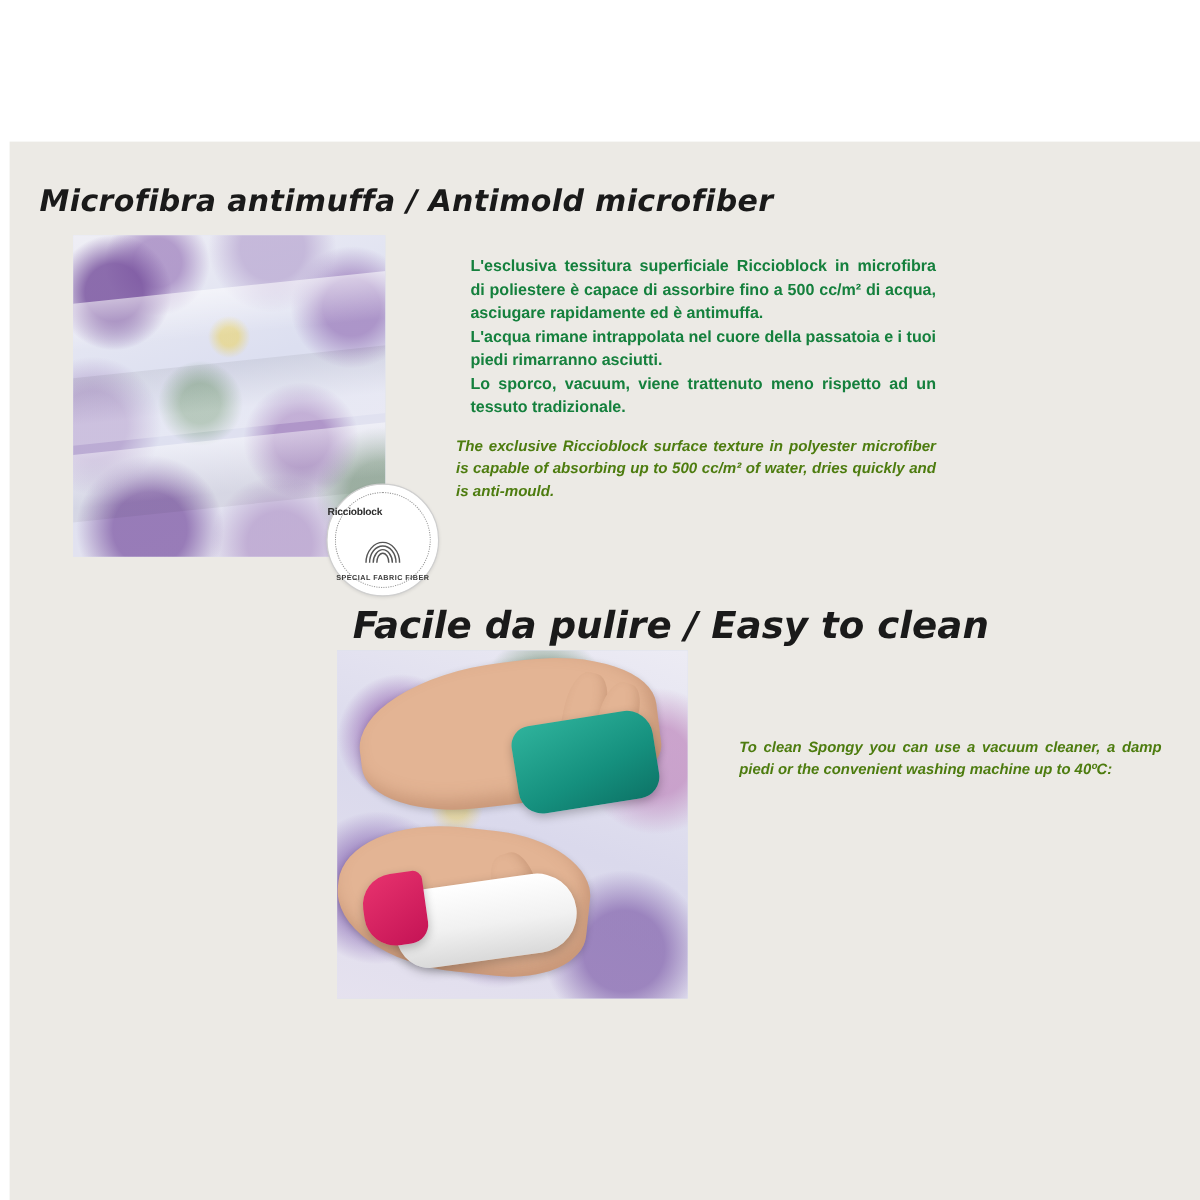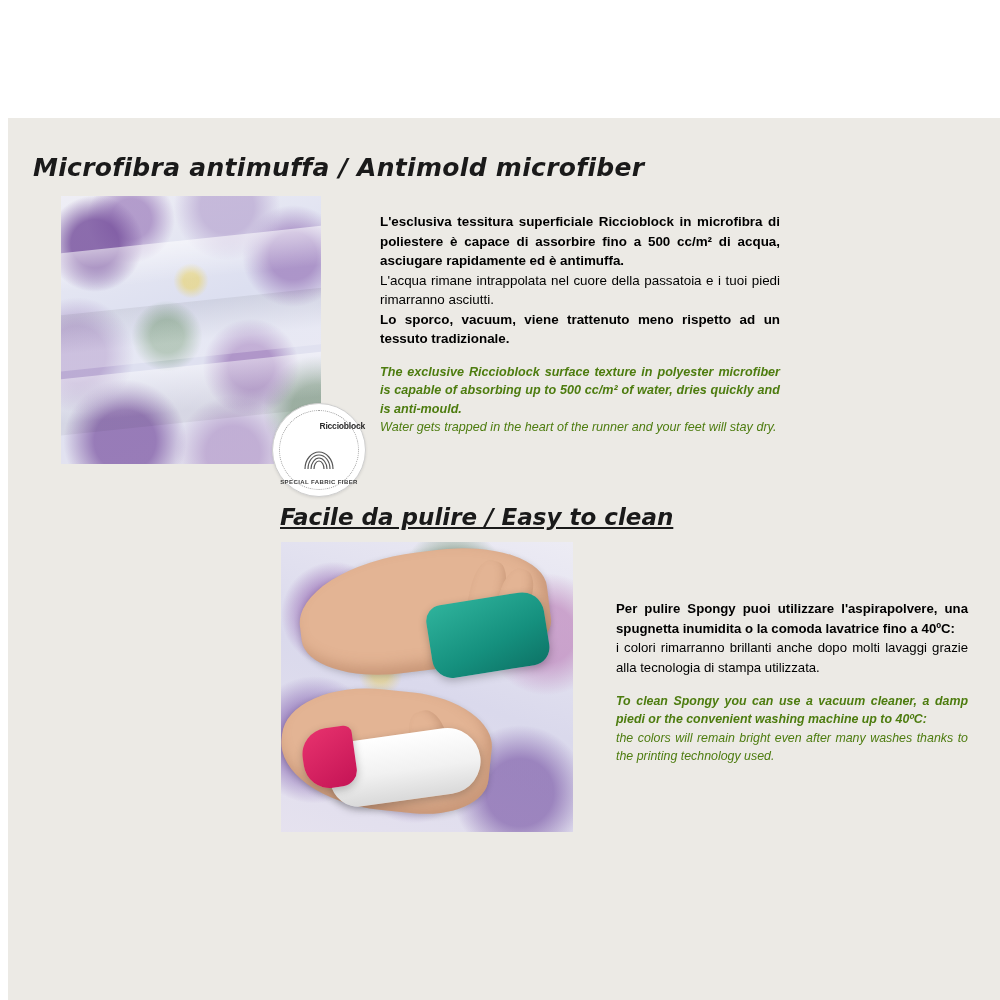--- a/index.html
+++ b/index.html
@@ -175,21 +175,21 @@
     left: 50%; top: 50%;
     transform: translate(-50%,-50%);
     width: 78px; height: 78px;
     border-radius: 50%;
     border: 1px dotted #9a9a9a;
   }
   .badge-brand {
     position: absolute;
     left: 0; right: 0;
     top: 17px;
-    text-align: right;
+    text-align: left;
     font-size: 8.5px;
     font-weight: bold;
     color: #2a2a2a;
     letter-spacing: -0.2px;
   }
   .badge-swirl {
     position: absolute;
     left: 50%; top: 43px;
     transform: translateX(-50%);
     width: 34px; height: 26px;
@@ -209,46 +209,46 @@
   .txt {
     position: absolute;
     color: #161616;
   }
   .txt p { margin: 0; }
   .it-block {
     font-size: 13.4px;
     line-height: 19.5px;
     text-align: justify;
     font-weight: bold;
-    color: #000000;
-  }
-  .it-block .reg { font-weight: normal; }
+    color: #15803d;
+    margin-left: 12px;
+  }
+  .it-block .reg { font-weight: bold; }
   .en-block {
     font-size: 12.6px;
     line-height: 18.6px;
     font-style: italic;
     text-align: justify;
     color: #4d7c0f;
   }
   .en-block .b { font-weight: bold; }
 
   #text1 { left: 372px; top: 94px; width: 400px; }
   #text1 .gap { height: 14px; }
 
   .sec2-title {
     position: absolute;
-    left: 272px;
+    left: 286px;
     top: 386px;
     font-family: "DejaVu Sans", sans-serif;
     font-style: italic;
     font-weight: bold;
-    font-size: 23px;
+    font-size: 31px;
     color: #1a1a1a;
     white-space: nowrap;
-    text-decoration: underline;
   }
 
   #text2 { left: 608px; top: 481px; width: 352px; }
   #text2 .gap { height: 15px; }
   #text2 .it-block { font-size: 13.2px; line-height: 19.5px; }
   #text2 .en-block { font-size: 12.4px; line-height: 18.4px; }
 </style>
 </head>
 <body>
 
@@ -282,44 +282,38 @@
 
     <div class="txt" id="text1">
       <div class="it-block">
         <p>L'esclusiva tessitura superficiale Riccioblock in microfibra di poliestere è capace di assorbire fino a 500 cc/m² di acqua, asciugare rapidamente ed è antimuffa.</p>
         <p class="reg">L'acqua rimane intrappolata nel cuore della passatoia e i tuoi piedi rimarranno asciutti.</p>
         <p>Lo sporco, vacuum, viene trattenuto meno rispetto ad un tessuto tradizionale.</p>
       </div>
       <div class="gap"></div>
       <div class="en-block">
         <p class="b">The exclusive Riccioblock surface texture in polyester microfiber is capable of absorbing up to 500 cc/m² of water, dries quickly and is anti-mould.</p>
-        <p>Water gets trapped in the heart of the runner and your feet will stay dry.</p>
       </div>
     </div>
 
     <div class="sec2-title">Facile da pulire / Easy to clean</div>
 
     <div class="photo2">
       <div class="floral v2"></div>
       <div class="hand top"></div>
       <div class="finger" style="left:188px; top:18px; width:34px; height:74px; transform:rotate(14deg);"></div>
       <div class="finger" style="left:216px; top:26px; width:32px; height:70px; transform:rotate(18deg);"></div>
       <div class="sponge"></div>
       <div class="hand bottom"></div>
       <div class="finger" style="left:132px; top:168px; width:36px; height:70px; transform:rotate(-18deg);"></div>
       <div class="bottle"></div>
       <div class="bottle-cap"></div>
     </div>
 
     <div class="txt" id="text2">
-      <div class="it-block">
-        <p>Per pulire Spongy puoi utilizzare l'aspirapolvere, una spugnetta inumidita o la comoda lavatrice fino a 40ºC:</p>
-        <p class="reg">i colori rimarranno brillanti anche dopo molti lavaggi grazie alla tecnologia di stampa utilizzata.</p>
-      </div>
       <div class="gap"></div>
       <div class="en-block">
         <p class="b">To clean Spongy you can use a vacuum cleaner, a damp piedi or the convenient washing machine up to 40ºC:</p>
-        <p>the colors will remain bright even after many washes thanks to the printing technology used.</p>
       </div>
     </div>
 
   </div>
 </div>
 
 </body></html>

